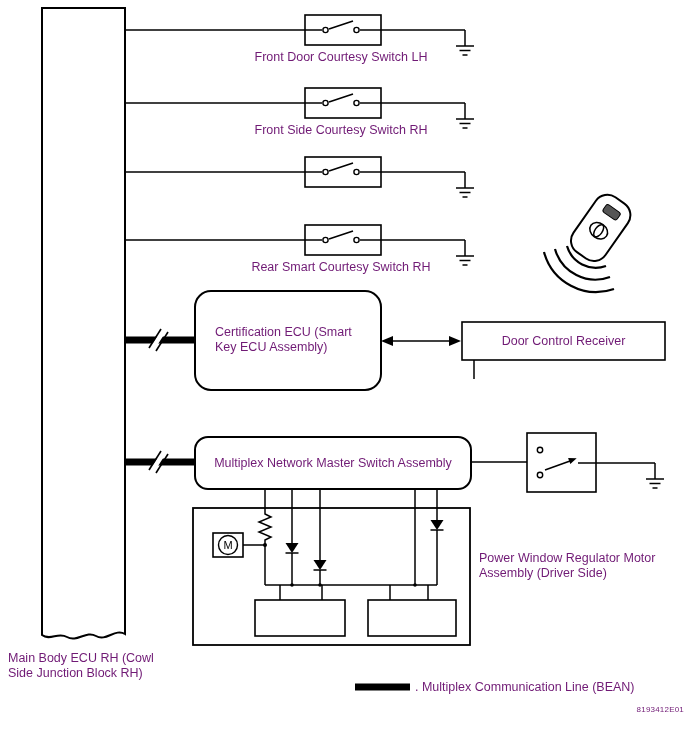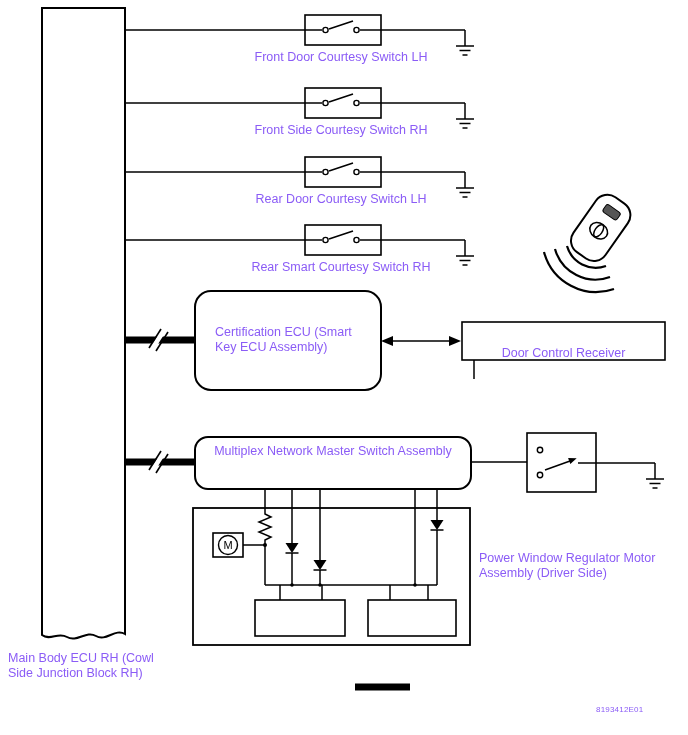--- a/index.html
+++ b/index.html
@@ -1,23 +1,23 @@
 <!DOCTYPE html>
 <html><head>
 <meta charset="utf-8">
 <style>
   html,body{margin:0;padding:0;background:#fff;}
   .stage{
     position:relative;width:688px;height:735px;background:#ffffff;overflow:hidden;
     font-family:"Liberation Sans",sans-serif;color:#000;
   }
   .stage svg{position:absolute;left:0;top:0;}
-  .lbl{position:absolute;font:12.5px/1.22 "Liberation Sans",sans-serif;color:#8b5cf6;}
+  .lbl{position:absolute;font:12.5px/1.22 "Liberation Sans",sans-serif;color:#701a75;}
   .ctr{text-align:center;}
-  .tiny{font:8px/1 "Liberation Sans",sans-serif;text-align:left;letter-spacing:.2px;}
+  .tiny{font:8px/1 "Liberation Sans",sans-serif;text-align:right;letter-spacing:.2px;}
   
   .w{stroke:#000;stroke-width:1.5;fill:none;}
   .w2{stroke:#000;stroke-width:2.2;fill:none;}
   .thk{stroke:#000;stroke-width:7;fill:none;}
   .bx{fill:#fff;stroke:#000;stroke-width:1.6;}
   .bx2{fill:#fff;stroke:#000;stroke-width:2;}
   .nd{fill:#fff;stroke:#000;stroke-width:1.4;}
   .fl{fill:#000;stroke:none;}
   .mtxt{font:11px "Liberation Sans",sans-serif;fill:#000;text-anchor:middle;}
 </style>
@@ -228,30 +228,30 @@
     <rect class="bx" x="368" y="600" width="88" height="36"></rect>
   </g>
 
   <g>
     <line class="thk" x1="355" y1="687" x2="410" y2="687"></line>
   </g>
 </svg>
 
 <div class="lbl ctr" style="left:216px;top:50px;width:250px">Front Door Courtesy Switch LH</div>
 <div class="lbl ctr" style="left:216px;top:123px;width:250px">Front Side Courtesy Switch RH</div>
-<div class="lbl ctr" style="left:216px;top:192px;width:250px">Rear Door Courtesy Switch LH</div>
 <div class="lbl ctr" style="left:216px;top:260px;width:250px">Rear Smart Courtesy Switch RH</div>
 
 <div class="lbl" style="left:215px;top:325px;width:158px">Certification ECU (Smart Key ECU Assembly)</div>
 
-<div class="lbl ctr" style="left:462px;top:346px;width:203px">Door Control Receiver</div>
-
-<div class="lbl ctr" style="left:197px;top:444px;width:272px">Multiplex Network Master Switch Assembly</div>
+<div class="lbl ctr" style="left:462px;top:334px;width:203px">Door Control Receiver</div>
+
+<div class="lbl ctr" style="left:197px;top:456px;width:272px">Multiplex Network Master Switch Assembly</div>
 
 
 <div class="lbl" style="left:479px;top:551px;width:195px">Power Window Regulator Motor Assembly (Driver Side)</div>
 
 <div class="lbl" style="left:8px;top:651px;width:160px">Main Body ECU RH (Cowl Side Junction Block RH)</div>
 
+<div class="lbl" style="left:415px;top:680px;width:270px">. Multiplex Communication Line (BEAN)</div>
 
 <div class="lbl tiny" style="left:596px;top:706px;width:88px">8193412E01</div>
 
 </div>
 
 </body></html>

